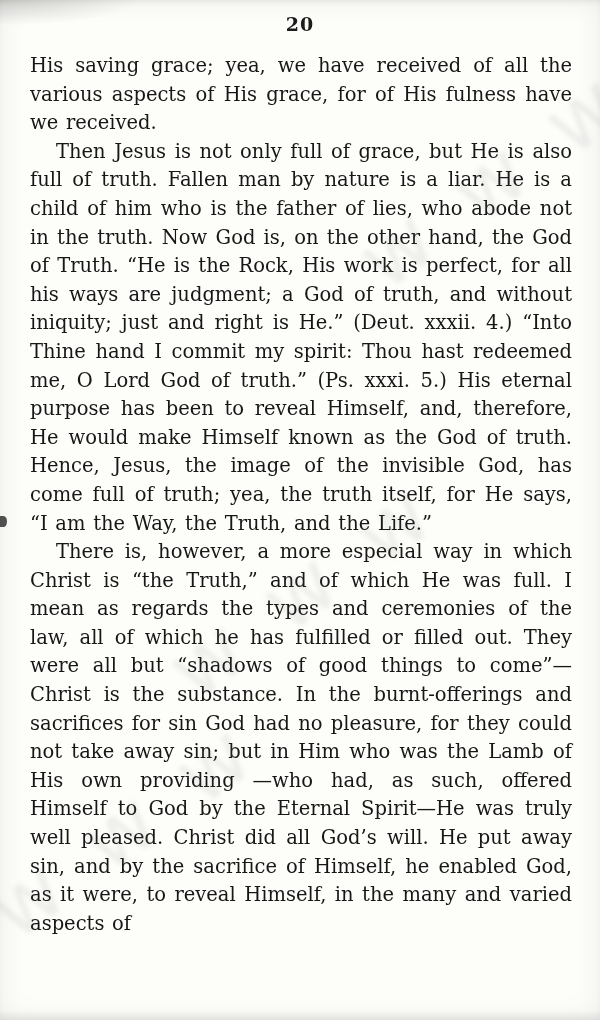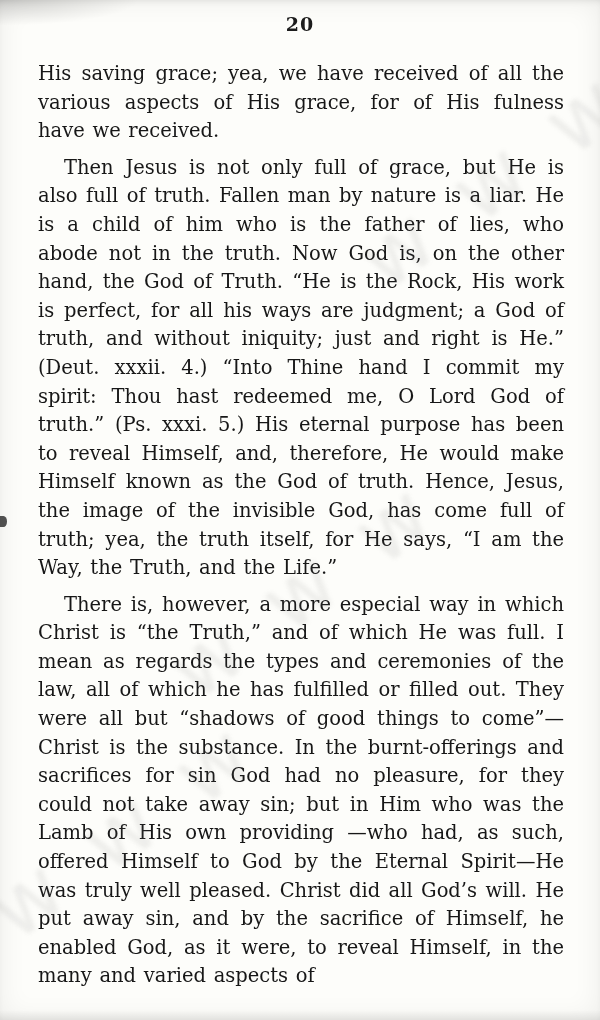--- a/index.html
+++ b/index.html
@@ -27,21 +27,21 @@
   }
   .text-block {
     padding: 17px 28px 0 30px;
     font-size: 19.5px;
     line-height: 28.6px;
     text-align: justify;
     color: #171717;
     word-spacing: 1.5px;
   }
   .text-block p {
-    margin: 8px;
+    margin: 0;
     text-indent: 26px;
   }
   .text-block p.no-indent {
     text-indent: 0;
   }
   .watermark {
     position: absolute;
     font-family: "DejaVu Sans", sans-serif;
     font-size: 84px;
     letter-spacing: 46px;

